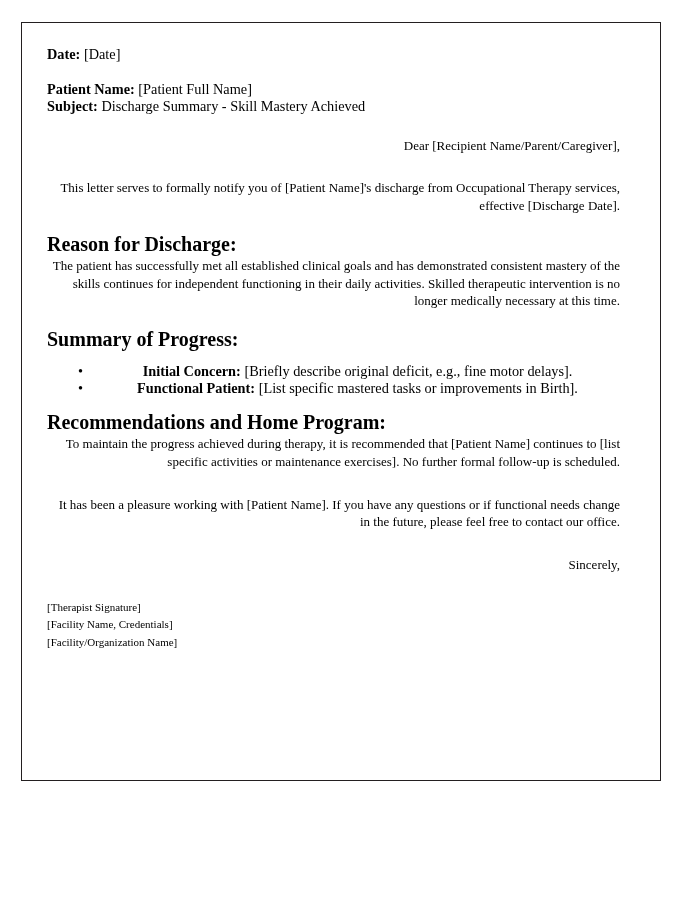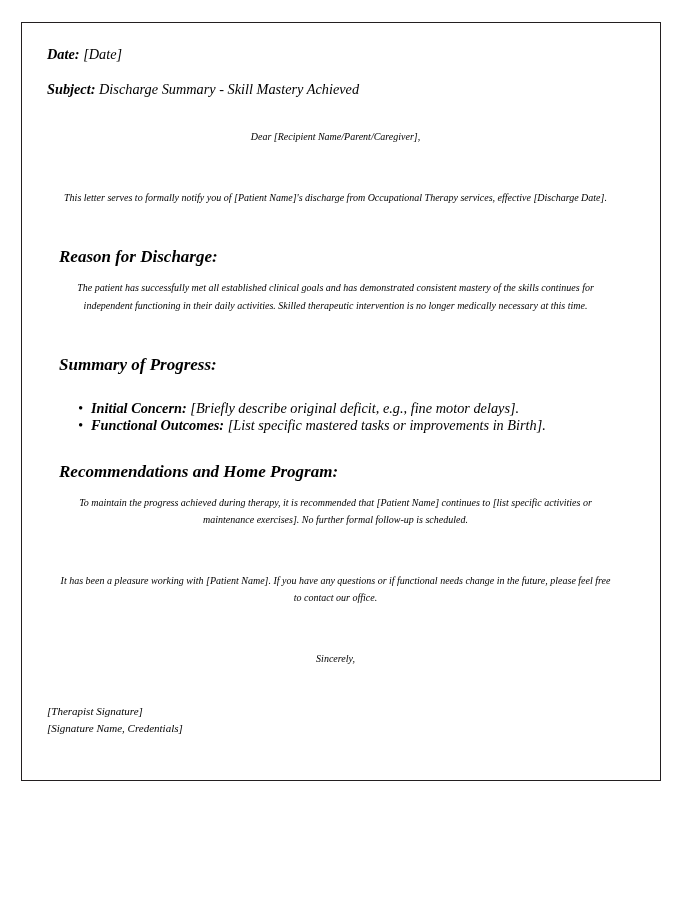--- a/index.html
+++ b/index.html
@@ -18,73 +18,72 @@
 
   .page-sheet {
     position: absolute;
     left: 21px;
     top: 22px;
     width: 640px;
     height: 759px;
     box-sizing: border-box;
     border: 1.6px solid #231f20;
     background: #ffffff;
-    font-style: italic;
   }
 
   .letter-body {
     position: absolute;
     left: 25px;
     top: 23px;
     width: 577px;
   }
 
   .line {
     font-size: 14.3px;
     line-height: 17.6px;
     text-align: left;
   }
 
   .para {
-    font-size: 10px;
+    font-size: 13px;
     line-height: 17.6px;
-    margin: 13px;
-    text-align: center;
+    margin: 4px;
+    text-align: right;
   }
 
   .bold {
     font-weight: bold;
   }
 
   .heading {
-    font-size: 17px;
+    font-size: 20px;
     line-height: 17.6px;
     font-weight: bold;
-    margin: 12px;
+    margin: 0;
   }
 
   
   .block-date      { margin-bottom: 0px; }
   .gap-17          { height: 17px; }
   .gap-16          { height: 16px; }
   .gap-14          { height: 14px; }
   .gap-22          { height: 22px; }
 
   ul.bullets {
     margin: 0;
     padding: 0 0 0 33px;
     list-style: none;
   }
   ul.bullets li {
     font-size: 14.3px;
     line-height: 17.6px;
     position: relative;
     padding-left: 11px;
     margin: 0 0 0 0;
-    text-align: left;
+    text-align: center;
   }
   ul.bullets li::before {
     content: "\2022";
     position: absolute;
     left: -2px;
     top: 0;
     font-size: 14.3px;
     line-height: 17.6px;
   }
 
@@ -99,20 +98,24 @@
 <div class="page-sheet">
   <div class="letter-body">
 
     <div class="line block-date">
       <span class="bold">Date:</span>
       <span>[Date]</span>
     </div>
 
     <div class="gap-17"></div>
 
+    <div class="line">
+      <span class="bold">Patient Name:</span>
+      <span>[Patient Full Name]</span>
+    </div>
 
 
     <div class="line">
       <span class="bold">Subject:</span>
       <span>Discharge Summary - Skill Mastery Achieved</span>
     </div>
 
     <div class="gap-17"></div>
 
     <p class="para">Dear [Recipient Name/Parent/Caregiver],</p>
@@ -131,37 +134,38 @@
     <p class="heading">Summary of Progress:</p>
 
     <div class="gap-14"></div>
 
     <ul class="bullets">
       <li>
         <span class="bold">Initial Concern:</span>
         <span>[Briefly describe original deficit, e.g., fine motor delays].</span>
       </li>
       <li>
-        <span class="bold">Functional Outcomes:</span>
+        <span class="bold">Functional Patient:</span>
         <span>[List specific mastered tasks or improvements in Birth].</span>
       </li>
     </ul>
 
     <div class="gap-16"></div>
 
     <p class="heading">Recommendations and Home Program:</p>
     <p class="para">To maintain the progress achieved during therapy, it is recommended that [Patient Name] continues to [list specific activities or maintenance exercises]. No further formal follow-up is scheduled.</p>
 
     <div class="gap-17"></div>
 
     <p class="para">It has been a pleasure working with [Patient Name]. If you have any questions or if functional needs change in the future, please feel free to contact our office.</p>
 
     <div class="gap-17"></div>
 
     <p class="para">Sincerely,</p>
 
     <div class="gap-22"></div>
 
     <div class="sig-line">[Therapist Signature]</div>
-    <div class="sig-line">[Signature Name, Credentials]</div>
+    <div class="sig-line">[Facility Name, Credentials]</div>
+    <div class="sig-line">[Facility/Organization Name]</div>
 
   </div>
 </div>
 
 </body></html>

